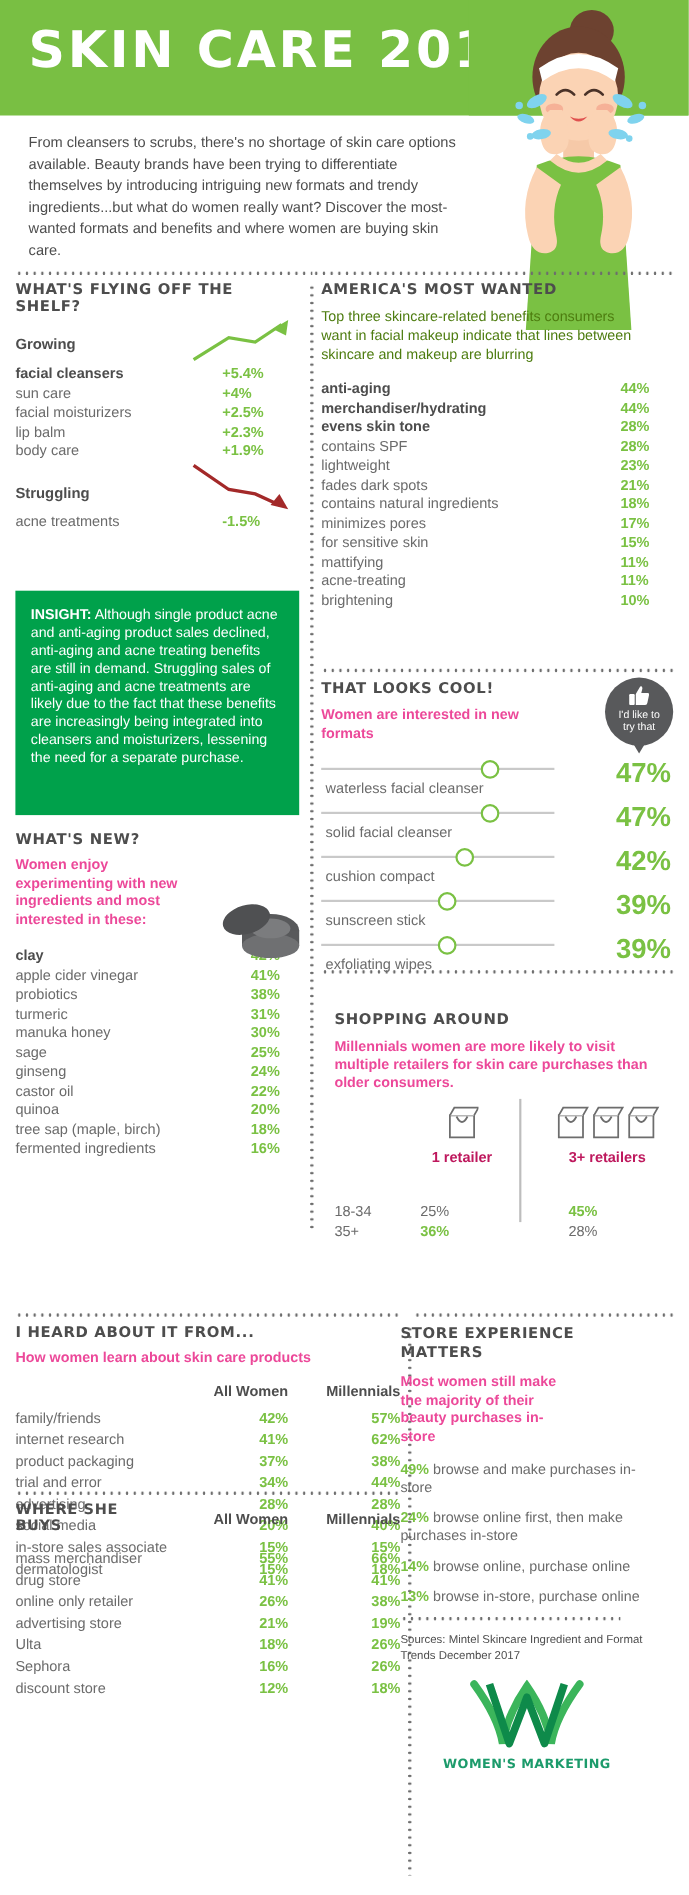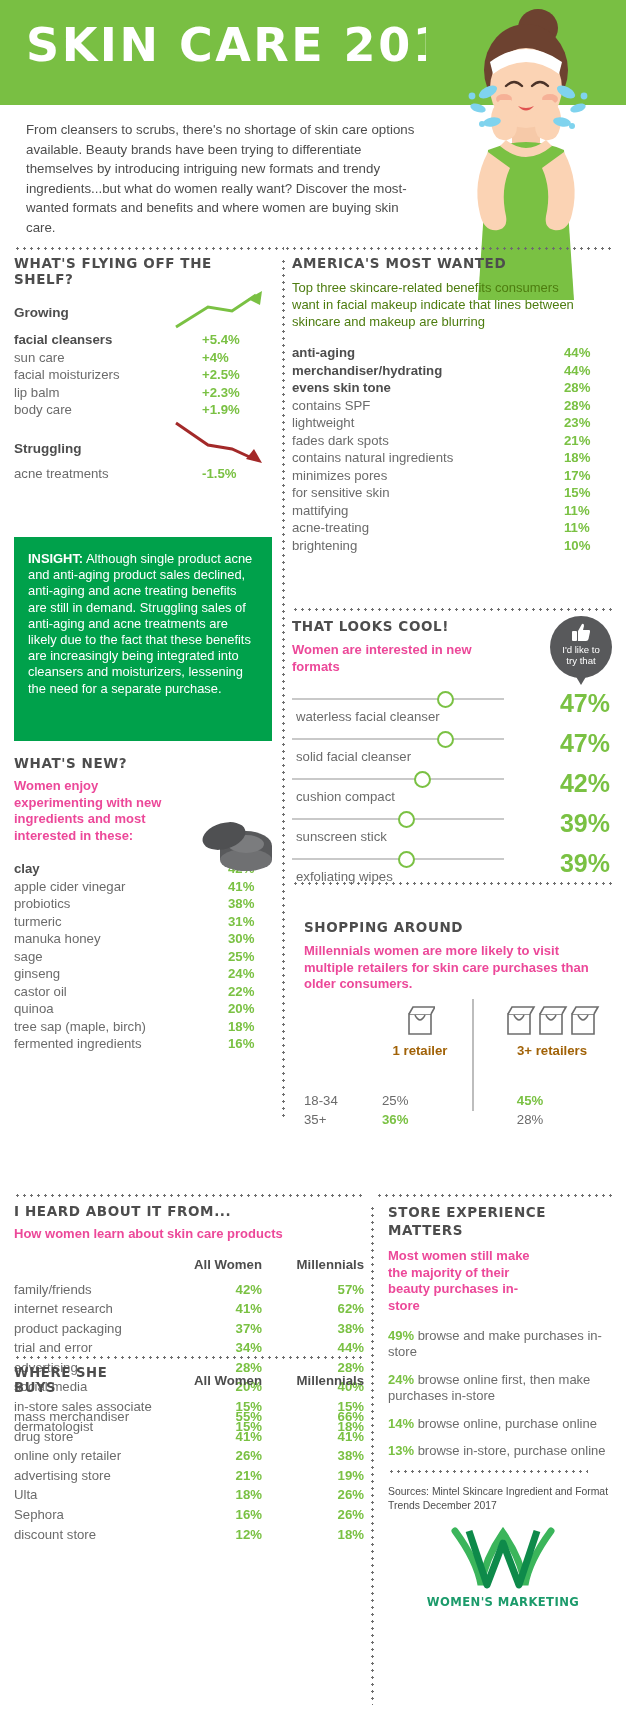--- a/index.html
+++ b/index.html
@@ -99,27 +99,27 @@
   }
   .fmt-name { position: absolute; left: 4px; top: 18px; font-size: 13.2px; color: #6b6b6b; text-align: center; }
   .fmt-pct {
     position: absolute; right: 4px; top: -2px;
     font-size: 25px; font-weight: bold; color: #7ac143;
   }
 
   .bagtable { position: relative; margin-top: 6px; }
   .bagdiv { position: absolute; left: 168px; top: 0; width: 1.5px; height: 110px; background: #bdbdbd; }
   .bagcol { position: absolute; text-align: center; }
-  .bagcaption { font-weight: bold; font-size: 13.2px; color: #a16207; margin-top: 2px; }
+  .bagcaption { font-weight: bold; font-size: 13.2px; color: #be185d; margin-top: 2px; }
   .agerow { display: flex; font-size: 13.2px; line-height: 19px; color: #6b6b6b; }
 
   
   #heard { position: absolute; left: 14px; top: 1203px; width: 350px; }
   #wherebuys { position: absolute; left: 14px; top: 1365px; width: 350px; }
-  #storeexp { position: absolute; left: 388px; top: 1203px; width: 230px; }
+  #storeexp { position: absolute; left: 364px; top: 1203px; width: 230px; }
 
   .tbl { width: 100%; border-collapse: collapse; }
   .tbl th {
     font-size: 13.2px; font-weight: bold; color: #4d4d4d; text-align: right;
     padding: 0 0 8px 0;
   }
   .tbl th.lead { text-align: left; }
   .tbl td { font-size: 13.2px; line-height: 19.6px; color: #6b6b6b; text-align: right; }
   .tbl td.lead { text-align: left; white-space: nowrap; }
   .tbl td.pc { color: #7ac143; font-weight: bold; }

